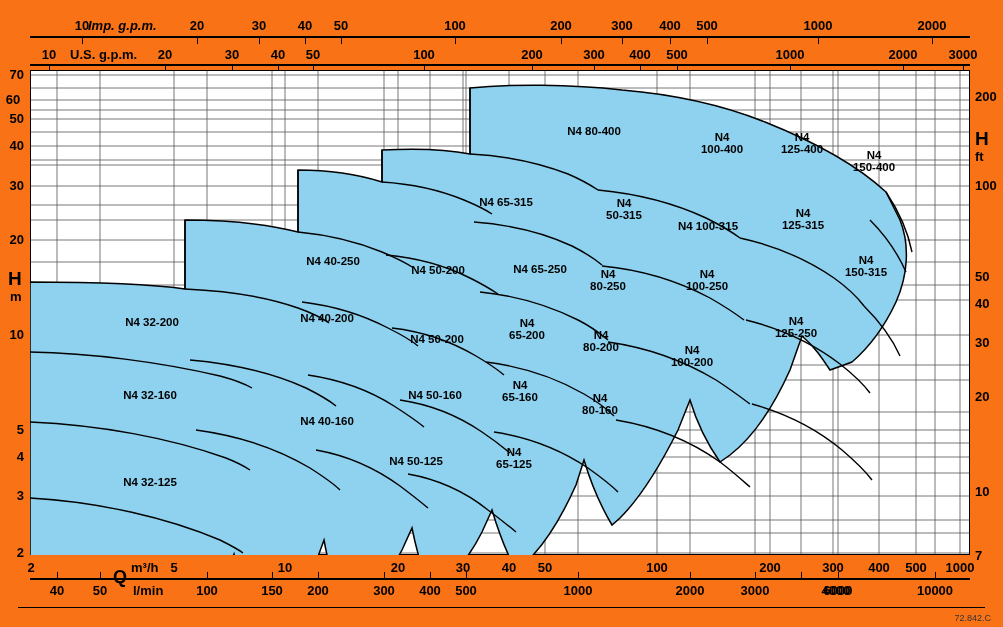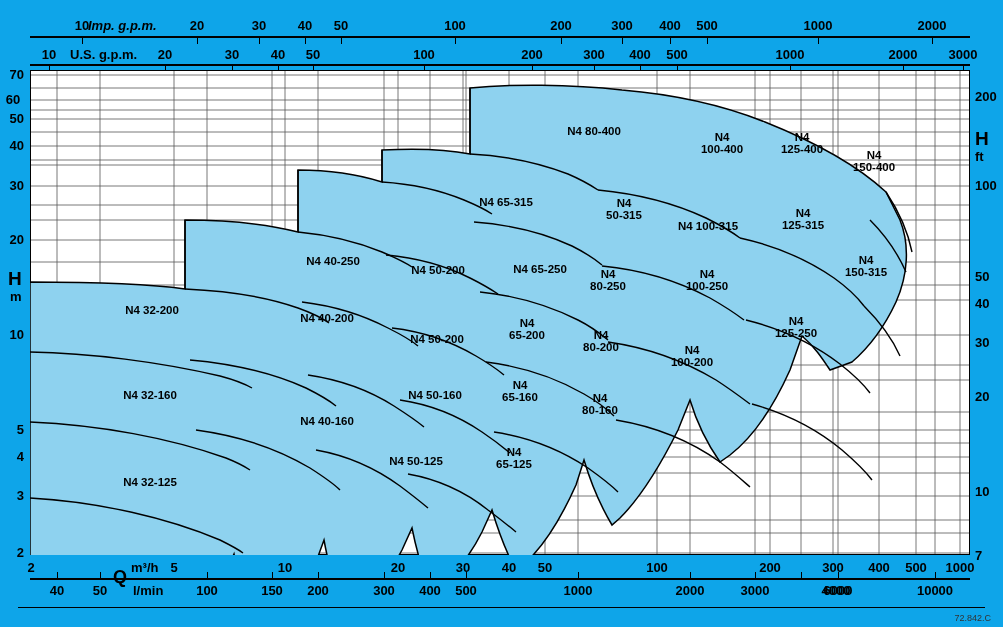--- a/index.html
+++ b/index.html
@@ -1,17 +1,17 @@
 <!DOCTYPE html>
 <html><head>
 <meta charset="utf-8">
 <style>
   html,body{margin:0;padding:0;background:#ffffff;}
   body{font-family:"Liberation Sans",sans-serif;}
-  #page{position:relative;width:1003px;height:627px;background:#0ea5e9;overflow:hidden;}
+  #page{position:relative;width:1003px;height:627px;background:#f97316;overflow:hidden;}
 
   .tick-label{position:absolute;font-size:13px;color:#000;white-space:nowrap;font-weight:bold;}
   .unit-label{position:absolute;font-size:13px;color:#000;white-space:nowrap;font-weight:bold;}
   .axis-title{position:absolute;font-weight:bold;color:#000;white-space:nowrap;}
 
   #plot{position:absolute;left:30px;top:70px;width:940px;height:485px;background:#ffffff;}
   #plot svg{position:absolute;left:0;top:0;}
 
   .env-label{position:absolute;font-size:11.5px;font-weight:bold;color:#000;text-align:center;line-height:12px;white-space:nowrap;}
 
@@ -251,21 +251,21 @@
         <path d="M840,150 C856,166 868,184 876,202" fill="none" stroke="#000" stroke-width="1.4"></path>
         <path d="M856,122 C868,140 878,162 882,182" fill="none" stroke="#000" stroke-width="1.4"></path>
       </svg>
     <div id="env-labels">
         <div class="env-label" style="left: 120px; top: 412px; transform: translate(-50%, -50%);">
           <div>N4 32-125</div>
         </div>
         <div class="env-label" style="left: 120px; top: 325px; transform: translate(-50%, -50%);">
           <div>N4 32-160</div>
         </div>
-        <div class="env-label" style="left: 122px; top: 240px; transform: translate(-50%, -50%); text-align: center;">
+        <div class="env-label" style="left: 122px; top: 252px; transform: translate(-50%, -50%); text-align: center;">
           <div>N4 32-200</div>
         </div>
         <div class="env-label" style="left: 297px; top: 325px; transform: translate(-50%, -50%); margin-top: 26px;">
           <div>N4 40-160</div>
         </div>
         <div class="env-label" style="left: 297px; top: 248px; transform: translate(-50%, -50%);">
           <div>N4 40-200</div>
         </div>
         <div class="env-label" style="left: 303px; top: 191px; transform: translate(-50%, -50%);">
           <div>N4 40-250</div>

